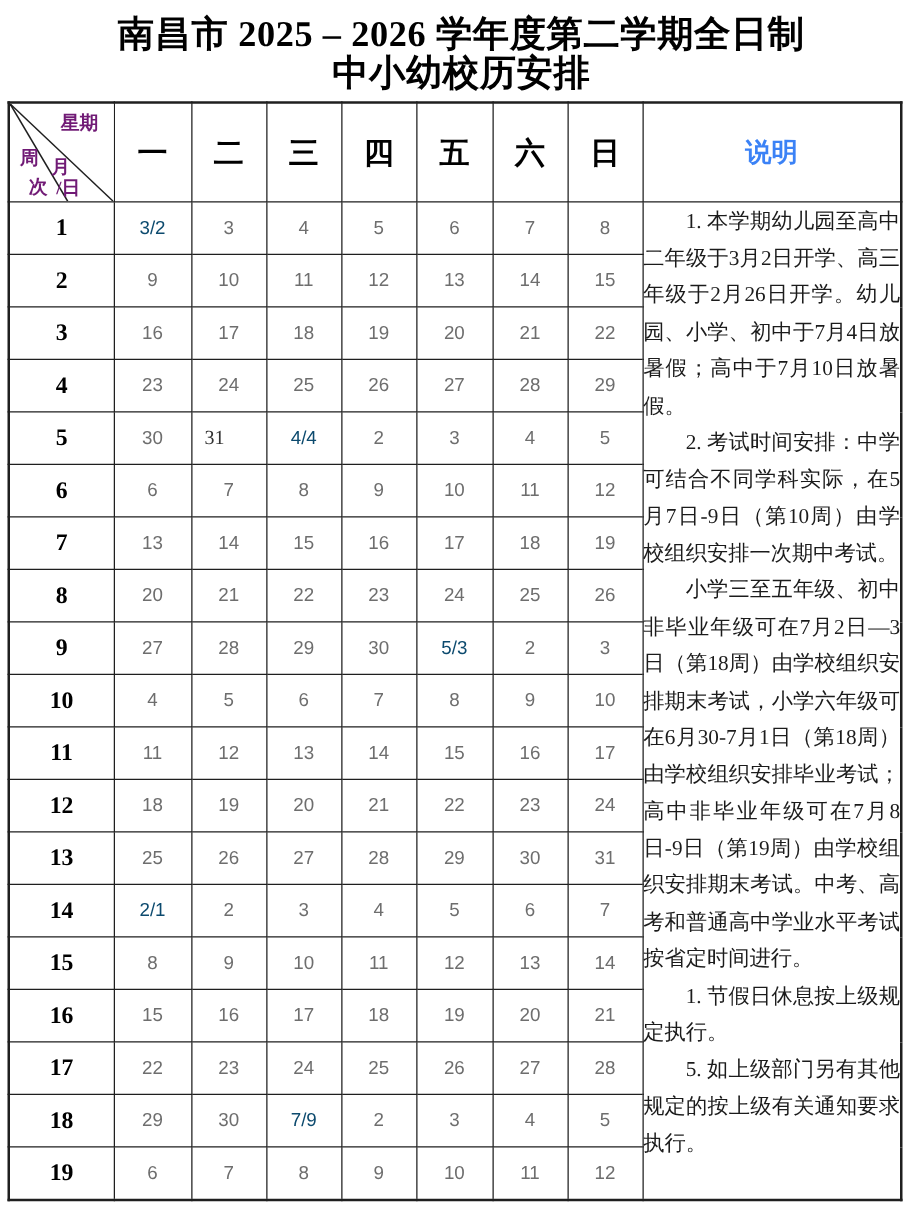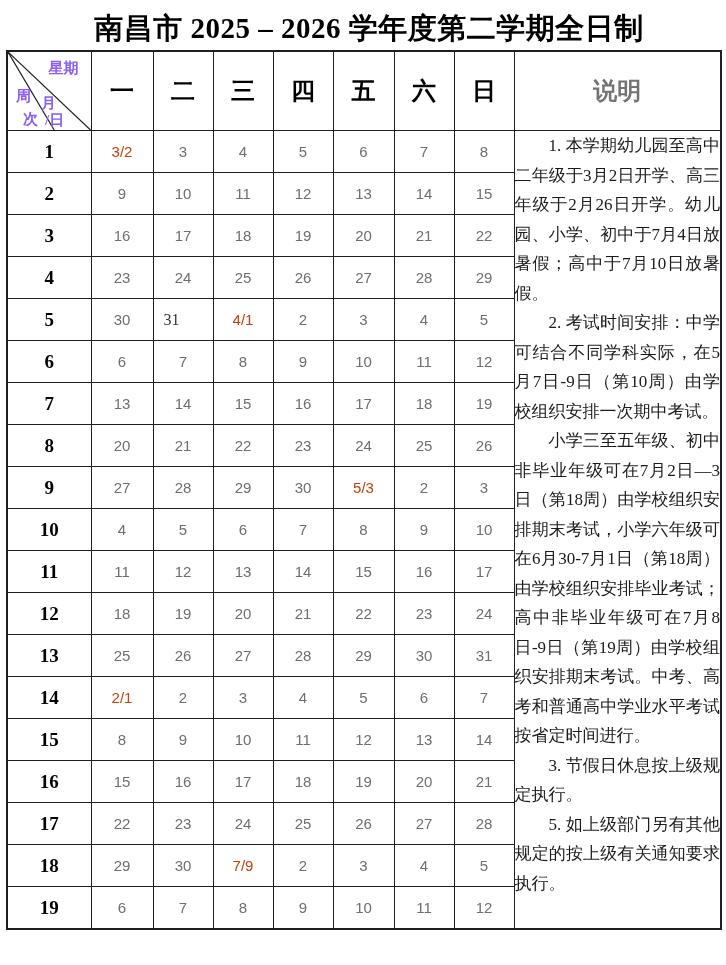--- a/index.html
+++ b/index.html
@@ -12,54 +12,55 @@
     font-size:29px; line-height:31px; color:#000; letter-spacing:0.5px;
   }
   table.cal {
     border-collapse:collapse; table-layout:fixed;
     margin-left:6px; width:714px;
     border:2px solid #1f1f1f;
   }
   table.cal th, table.cal td { border:1px solid #1f1f1f; padding:0; }
   thead th { height:78px; background:#fff; }
   th.dayhead { font-size:24px; font-weight:bold; text-align:center; color:#000; }
-  th.noteshead { font-size:24px; font-weight:bold; text-align:center; color:#737373; }
+  th.noteshead { font-size:21px; font-weight:bold; text-align:center; color:#3b82f6; }
   tbody td { height:41px; }
   td.wk { font-weight:bold; font-size:19px; text-align:center; color:#000; }
   td.day {
     font-family:"Liberation Sans","DejaVu Sans",sans-serif;
     font-size:15px; color:#6e6e6e; text-align:center;
   }
-  td.day.dark { color:#c2410c; }
+  td.day.dark { color:#0c4a6e; }
   td.day.serif31 {
     font-family:"Liberation Serif","DejaVu Serif",serif;
     color:#333; text-align:left; padding-left:10px; font-size:16px;
   }
   td.notes {
     vertical-align:top; padding:15px 9px 0 10px;
     font-size:17px; line-height:29.5px; color:#1b1b1b;
     text-align:justify; text-justify:inter-ideograph;
   }
   td.notes p { margin:0; text-indent:2em; }
   
   th.diag { position:relative; width:84px; }
   th.diag svg { position:absolute; left:0; top:0; width:100%; height:100%; }
-  th.diag .lbl { position:absolute; font-size:15px; font-weight:bold; color:#8b5cf6; line-height:15px; }
+  th.diag .lbl { position:absolute; font-size:15px; font-weight:bold; color:#701a75; line-height:15px; }
   .c-week { top:9px;  right:12px; }
   .c-zhou { left:8px;  top:37px; }
   .c-yue  { left:33px; top:44px; }
   .c-ci   { left:15px; top:60px; }
   .c-ri   { left:37px; top:61px; }
 </style>
 </head>
 <body>
 
 <div>
   <div class="title">
     <span>南昌市 2025 – 2026 学年度第二学期全日制</span><br>
+    <span>中小幼校历安排</span>
   </div>
 
   <table class="cal">
     <colgroup>
       <col style="width:84px">
         <col style="width:62px">
         <col style="width:60px">
       <col style="width:60px">
         <col style="width:60px">
         <col style="width:61px">
@@ -97,21 +98,21 @@
           <td class="day">3</td>
           <td class="day">4</td>
           <td class="day">5</td>
           <td class="day">6</td>
           <td class="day">7</td>
           <td class="day">8</td>
           <td class="notes" rowspan="19">
             <p>1. 本学期幼儿园至高中二年级于3月2日开学、高三年级于2月26日开学。幼儿园、小学、初中于7月4日放暑假；高中于7月10日放暑假。</p>
             <p>2. 考试时间安排：中学可结合不同学科实际，在5月7日-9日（第10周）由学校组织安排一次期中考试。</p>
             <p>小学三至五年级、初中非毕业年级可在7月2日—3日（第18周）由学校组织安排期末考试，小学六年级可在6月30-7月1日（第18周）由学校组织安排毕业考试；高中非毕业年级可在7月8日-9日（第19周）由学校组织安排期末考试。中考、高考和普通高中学业水平考试按省定时间进行。</p>
-            <p>3. 节假日休息按上级规定执行。</p>
+            <p>1. 节假日休息按上级规定执行。</p>
             <p>5. 如上级部门另有其他规定的按上级有关通知要求执行。</p>
           </td>
         </tr>
         <tr>
           <td class="wk">2</td>
           <td class="day">9</td>
           <td class="day">10</td>
           <td class="day">11</td>
           <td class="day">12</td>
           <td class="day">13</td>
@@ -135,21 +136,21 @@
           <td class="day">25</td>
           <td class="day">26</td>
           <td class="day">27</td>
           <td class="day">28</td>
           <td class="day">29</td>
         </tr>
         <tr>
           <td class="wk">5</td>
           <td class="day">30</td>
           <td class="day serif31">31</td>
-          <td class="day dark">4/1</td>
+          <td class="day dark">4/4</td>
           <td class="day">2</td>
           <td class="day">3</td>
           <td class="day">4</td>
           <td class="day">5</td>
         </tr>
         <tr>
           <td class="wk">6</td>
           <td class="day">6</td>
           <td class="day">7</td>
           <td class="day">8</td>

